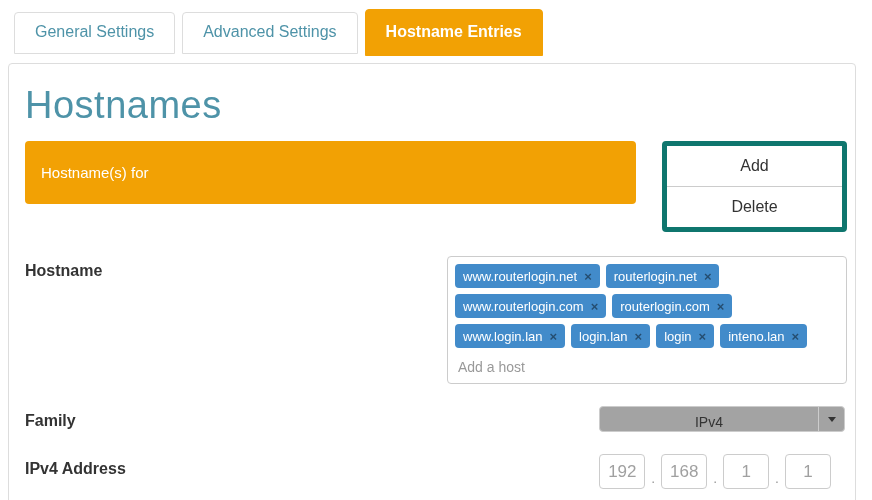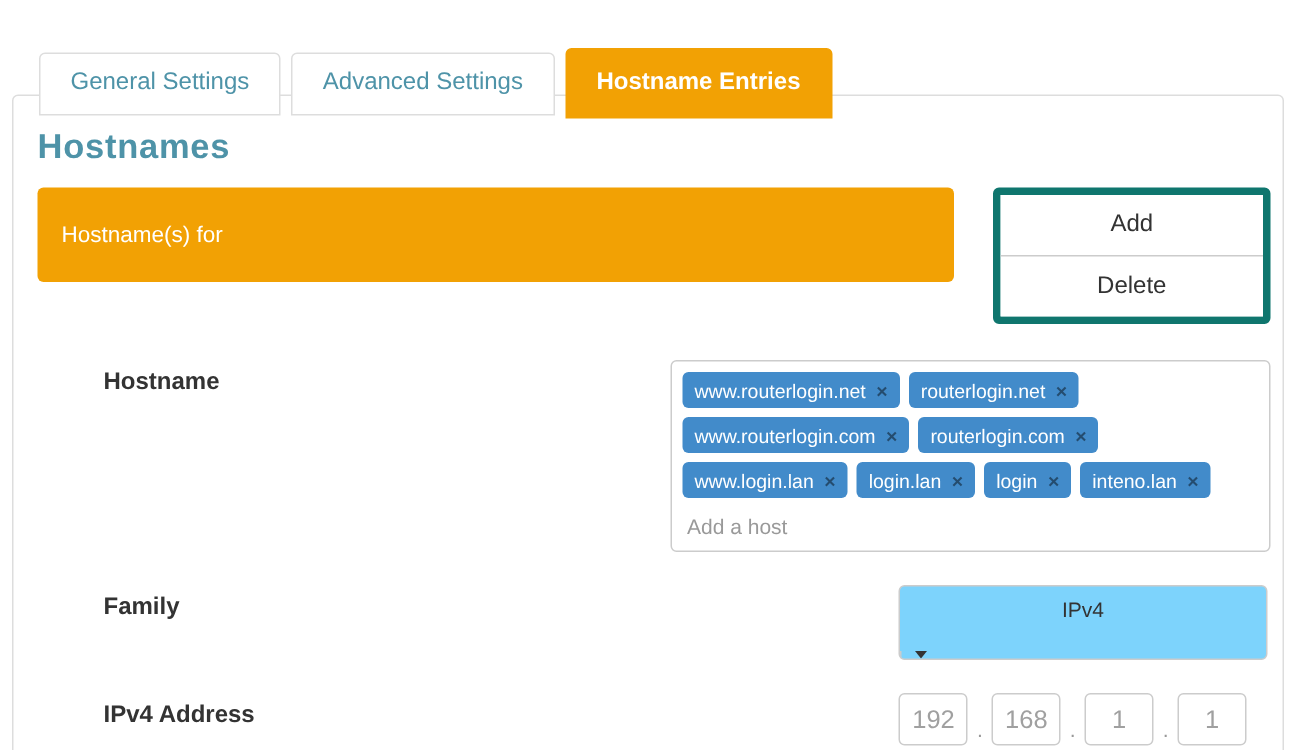--- a/index.html
+++ b/index.html
@@ -6,24 +6,23 @@
   html, body {
     width: 872px; height: 500px;
     background: #ffffff;
     font-family: "Liberation Sans", sans-serif;
     overflow: hidden;
     position: relative;
   }
 
   
   .tabs {
-    position: absolute; left: 14px; top: 32px;
+    position: absolute; left: 14px; top: 9px;
     display: flex; gap: 7px; align-items: flex-start;
     z-index: 2;
-    margin-left: 12px;
   }
   .tab {
     background: #ffffff;
     border: 1px solid #ddd;
     border-radius: 4px 4px 0 0;
     color: #4e93a8;
     font-size: 16px;
     padding: 10px 20px;
     height: 42px;
     margin-top: 3px;
@@ -44,22 +43,22 @@
   .panel {
     position: absolute; left: 8px; top: 63px;
     width: 848px; height: 450px;
     background: #ffffff;
     border: 1px solid #ddd;
     border-radius: 4px;
     padding: 16px 8px 16px 16px;
   }
 
   .panel-title {
-    font-size: 23px;
-    font-weight: 700;
+    font-size: 38px;
+    font-weight: 400;
     color: #4e93a8;
     margin: 4px 0 14px 0;
     letter-spacing: 0.5px;
   }
 
   
   .banner-row {
     display: flex;
     align-items: flex-start;
     margin-bottom: 24px;
@@ -98,21 +97,20 @@
   .form-row {
     display: flex;
     align-items: flex-start;
     margin-bottom: 22px;
   }
   .form-label {
     font-weight: bold;
     font-size: 16px;
     color: #333;
     padding-top: 6px;
-    margin-left: 44px;
   }
 
   
   .tags-box {
     margin-left: auto;
     width: 400px;
     min-height: 122px;
     border: 1px solid #ccc;
     border-radius: 4px;
     padding: 4px;
@@ -152,28 +150,27 @@
     width: 140px;
     background: transparent;
   }
   .add-host-input::placeholder { color: #999; opacity: 1; }
 
   
   .select-control {
     margin-left: auto;
     margin-right: 2px;
     width: 246px;
-    height: 50px;
+    height: 26px;
     border: 1px solid #ccc;
     border-radius: 4px;
     display: flex;
-    background: #7dd3fc;
+    background: #a3a3a3;
     cursor: pointer;
     overflow: hidden;
-    flex-direction: column;
   }
   .select-value {
     flex: 1;
     text-align: center;
     font-size: 14px;
     color: #333;
     line-height: 31px;
   }
   .select-caret-btn {
     width: 26px;

